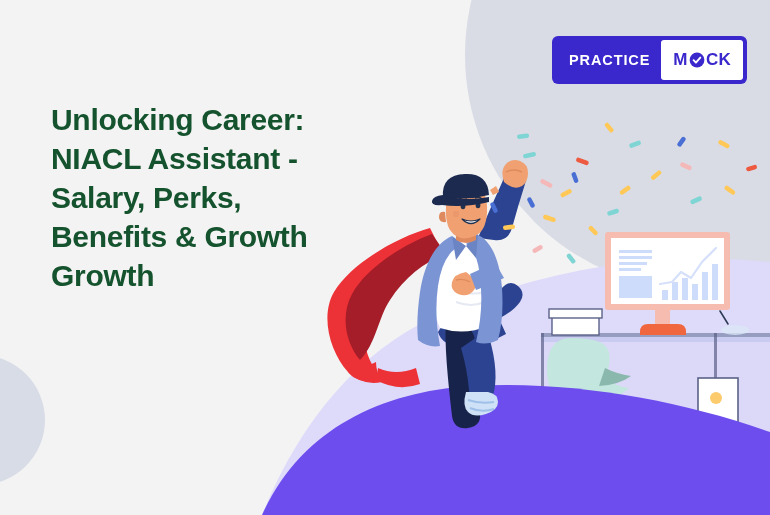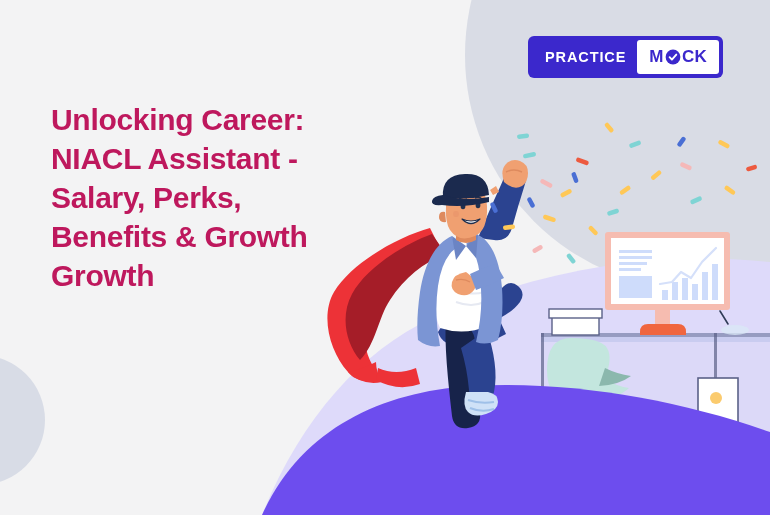--- a/index.html
+++ b/index.html
@@ -14,22 +14,22 @@
     position:relative;
     width:770px; height:515px;
     background:#F3F3F4;
     overflow:hidden;
   }
   #art { position:absolute; inset:0; width:770px; height:515px; }
 
   
   .logo-badge {
     position:absolute;
-    left:529px; top:37px;
-    height:40px;
+    left:553px; top:37px;
+    height:46px;
     display:flex;
     align-items:stretch;
     background:#3B28CC;
     border-radius:5px;
     padding:3px;
     box-shadow:0 0 0 1px #3B28CC;
   }
   .logo-practice {
     display:flex; align-items:center;
     padding:0 11px 0 13px;
@@ -50,21 +50,21 @@
     letter-spacing:0.4px;
   }
   .logo-mock .mk-o { display:inline-block; width:16px; height:16px; position:relative; margin:0 1px; vertical-align:-2px;}
   .logo-mock .mk-o svg { position:absolute; left:0; top:0; }
 
   
   .headline {
     position:absolute;
     left:51px; top:100px;
     width:375px;
-    color:#be185d;
+    color:#14532d;
     font-size:30px;
     line-height:1.30;
     font-weight:bold;
     letter-spacing:-0.3px;
     font-family:"Liberation Sans", sans-serif;
     white-space:pre-line;
   }
 </style>
 </head>
 <body>

